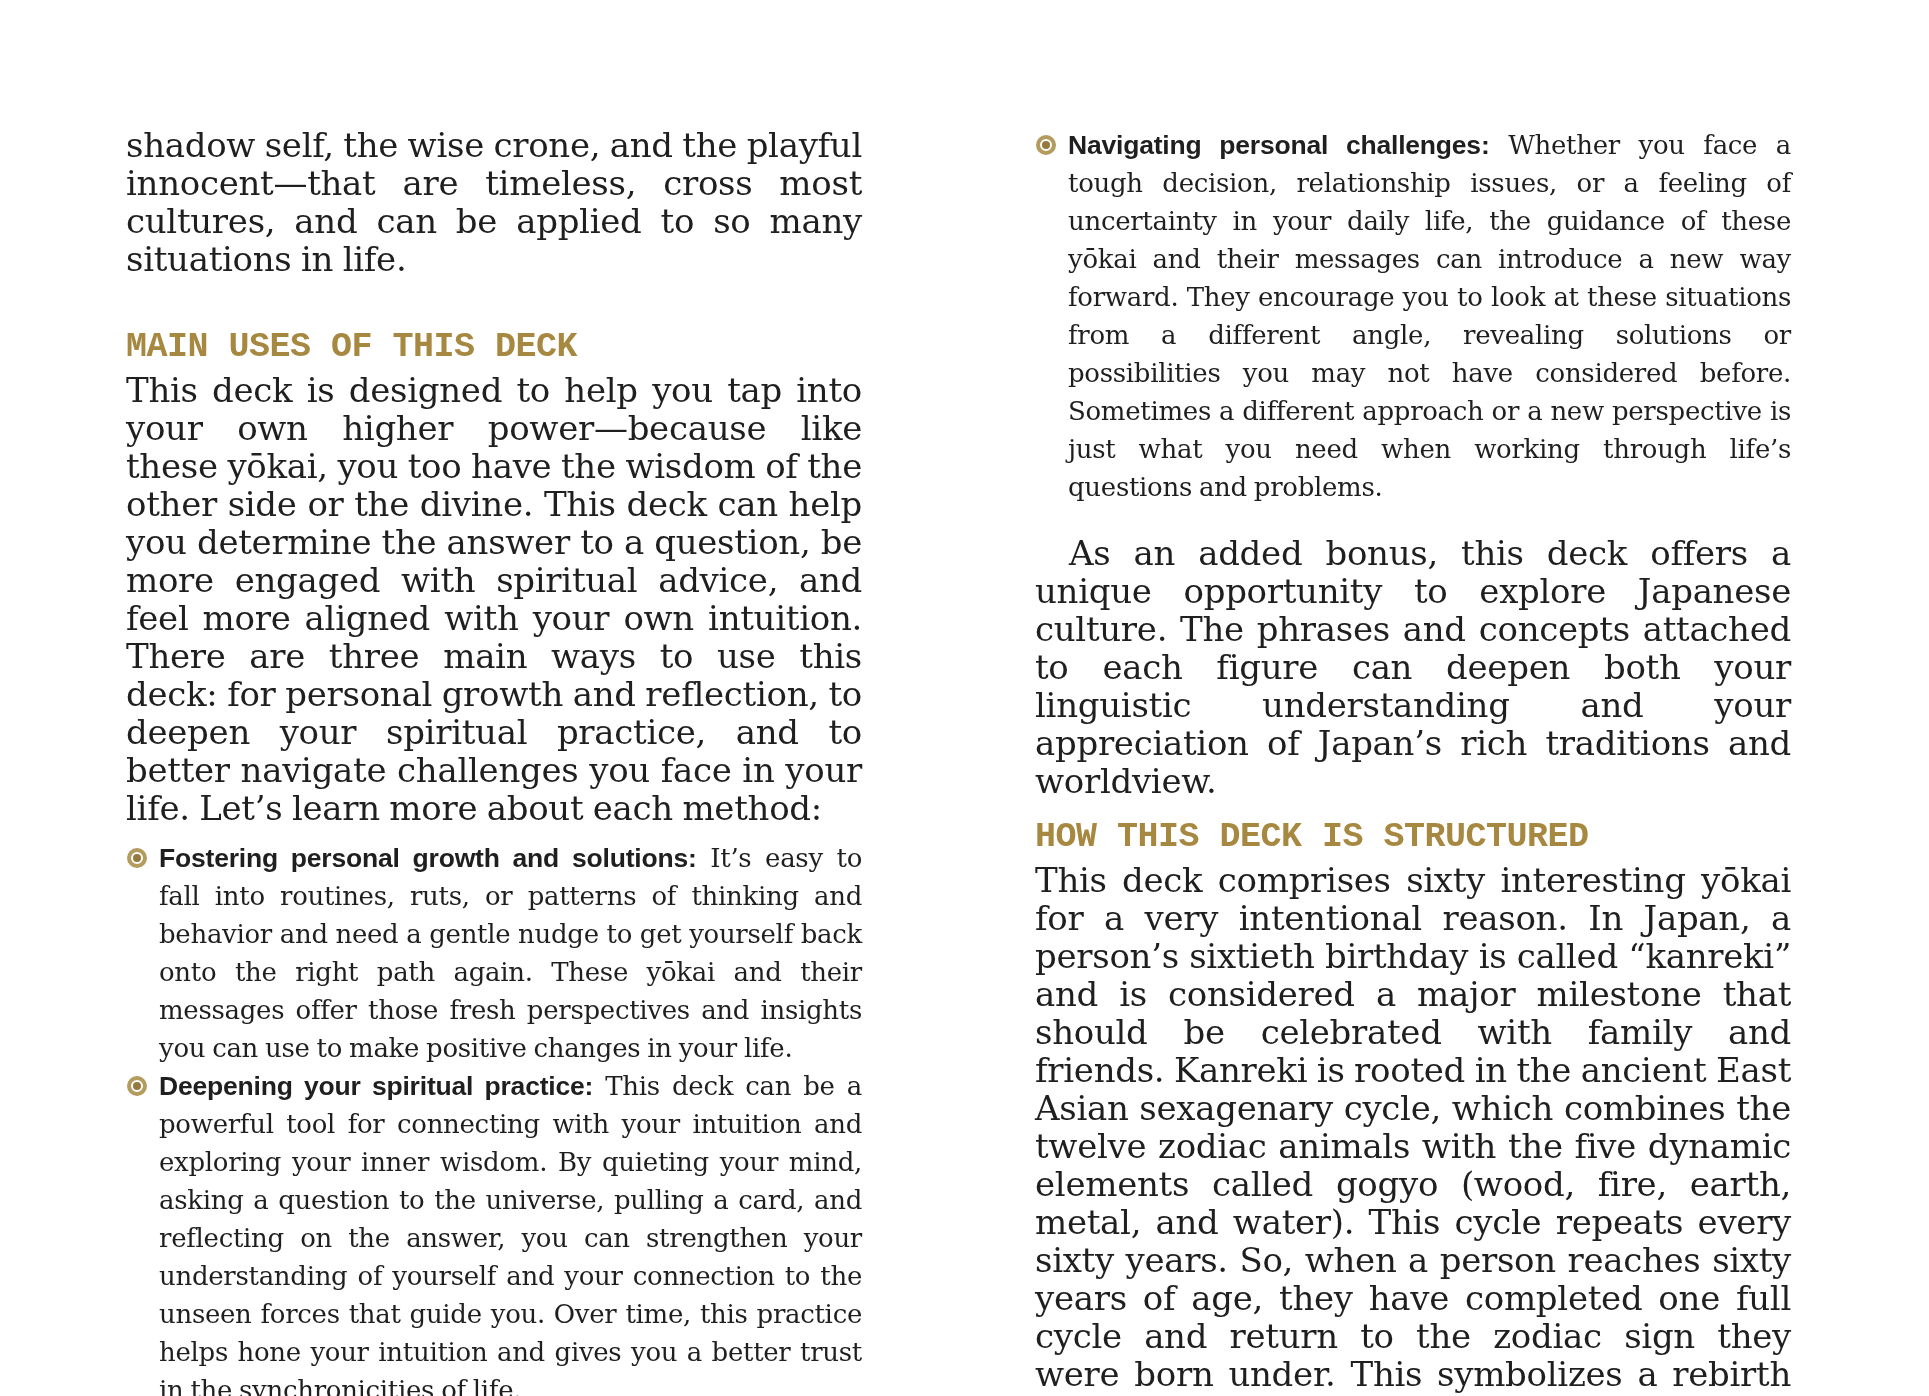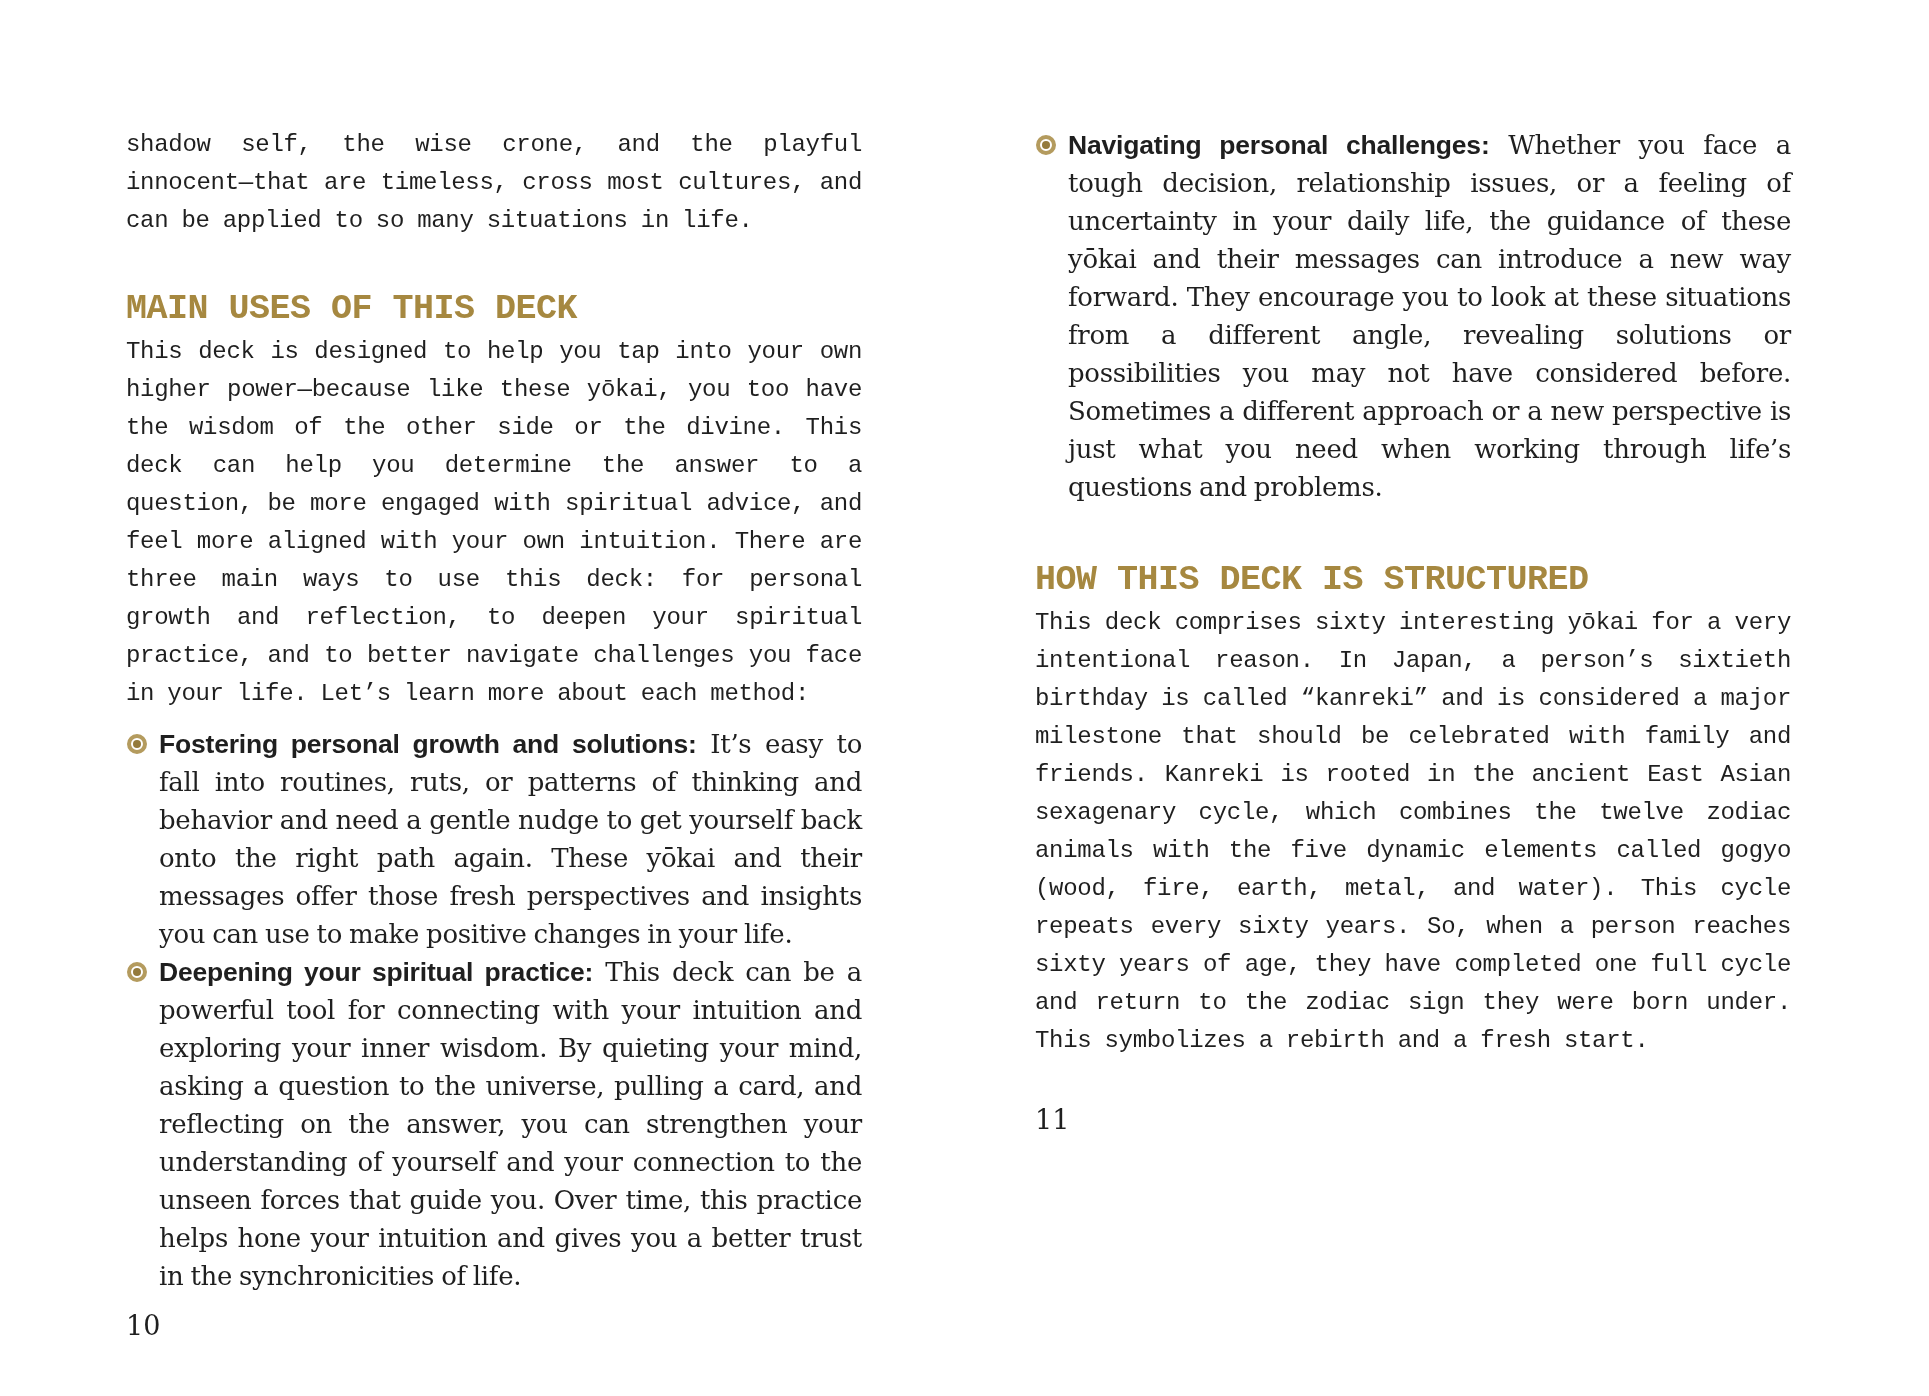--- a/index.html
+++ b/index.html
@@ -16,39 +16,38 @@
     color: #1f1f1f;
   }
   .page {
     position: absolute;
     top: 126px;
   }
   #page-left  { left: 126px;  width: 736px; }
   #page-right { left: 1035px; width: 756px; }
 
   .body-text {
-    font-size: 24px;
+    font-size: 34px;
     line-height: 38px;
     text-align: justify;
     letter-spacing: -0.3px;
     word-spacing: -1px;
     margin: 0;
-    font-family: Liberation Mono, monospace;
   }
   .section-heading {
     font-family: Liberation Mono, monospace;
     font-weight: 700;
     font-size: 35px;
     line-height: 36px;
     letter-spacing: -0.5px;
     color: #a68840;
     margin: 51px 0 6px 0;
   }
   #page-right .section-heading {
-    margin-top: 56px;
+    margin-top: 19px;
   }
   .bullet-list {
     list-style: none;
     margin: 12px 0 0 0;
     padding: 0;
   }
   #page-right .bullet-list {
     margin-top: 0;
   }
   .bullet-item {
@@ -136,20 +135,21 @@
     <ul class="bullet-list">
       <li class="bullet-item">
         <span class="bullet-icon">
             <span class="bullet-dot"></span>
           </span>
         <span class="bullet-label">Navigating personal challenges:</span>
         <span>Whether you face a tough decision, relationship issues, or a feeling of uncertainty in your daily life, the guidance of these yōkai and their messages can introduce a new way forward. They encourage you to look at these situations from a different angle, revealing solutions or possibilities you may not have considered before. Sometimes a different approach or a new perspective is just what you need when working through life’s questions and problems.</span>
       </li>
     </ul>
 
+    <p class="body-text bonus-para">As an added bonus, this deck offers a unique opportunity to explore Japanese culture. The phrases and concepts attached to each figure can deepen both your linguistic understanding and your appreciation of Japan’s rich traditions and worldview.</p>
 
     <h2 class="section-heading">HOW THIS DECK IS STRUCTURED</h2>
 
     <p class="body-text structure-para">This deck comprises sixty interesting yōkai for a very intentional reason. In Japan, a person’s sixtieth birthday is called “kanreki” and is considered a major milestone that should be celebrated with family and friends. Kanreki is rooted in the ancient East Asian sexagenary cycle, which combines the twelve zodiac animals with the five dynamic elements called gogyo (wood, fire, earth, metal, and water). This cycle repeats every sixty years. So, when a person reaches sixty years of age, they have completed one full cycle and return to the zodiac sign they were born under. This symbolizes a rebirth and a fresh start.</p>
 
     <div class="page-number">11</div>
   </section>
 
 </main>
 

